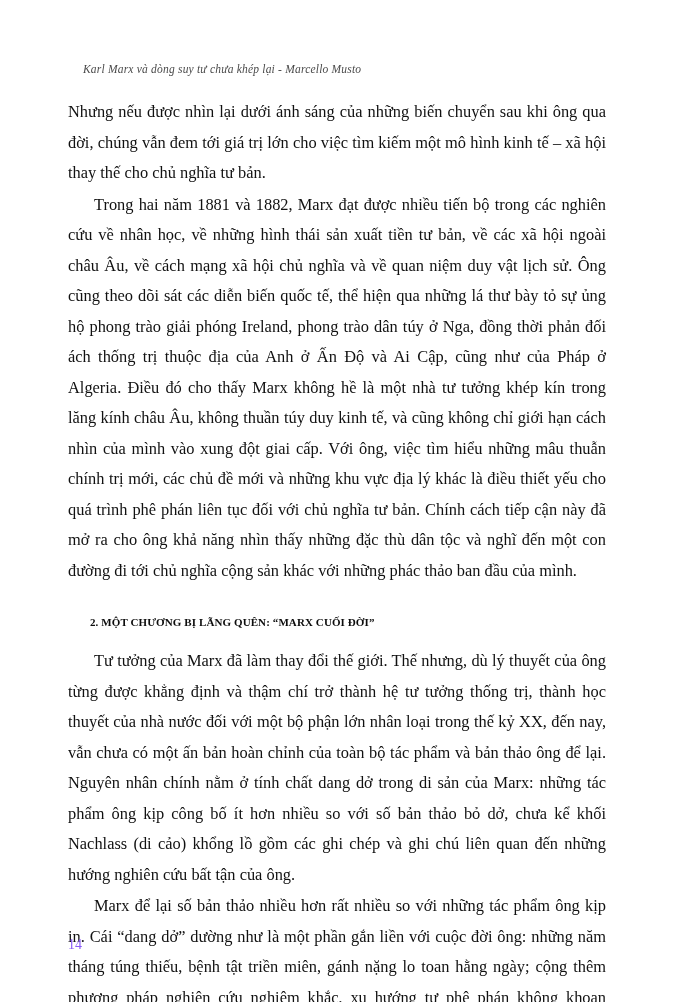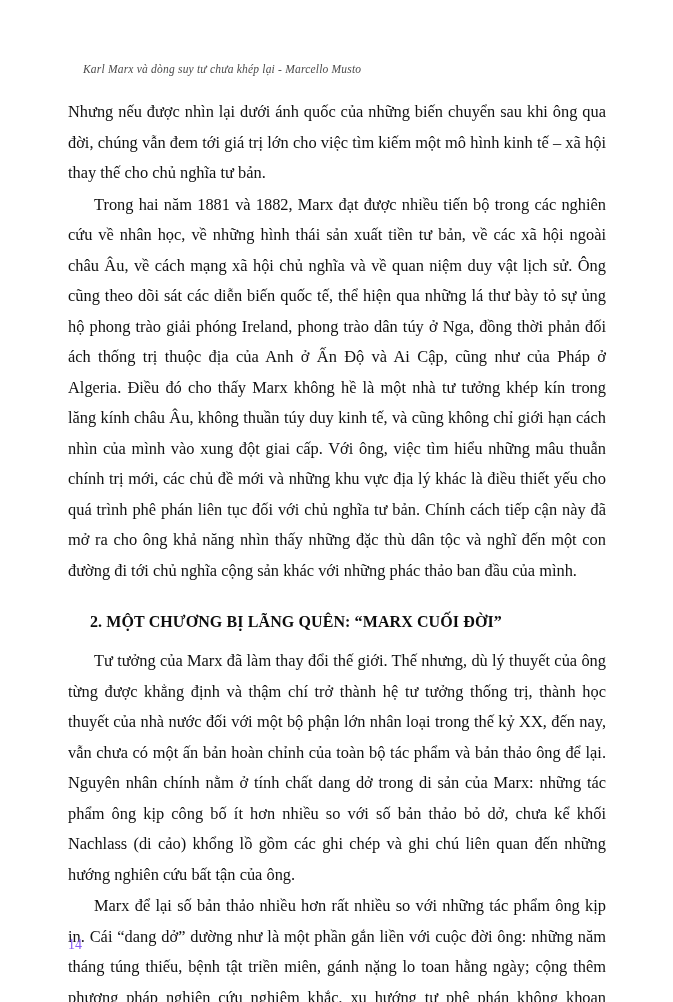--- a/index.html
+++ b/index.html
@@ -49,21 +49,21 @@
     hyphens: none;
   }
   p.indent {
     text-indent: 26px;
   }
   p.no-indent {
     text-indent: 0;
   }
   h2.section-heading {
     margin: 22px 0 10px 0;
-    font-size: 16px;
+    font-size: 11px;
     font-weight: bold;
     line-height: 28px;
     text-align: left;
     text-indent: 22px;
     letter-spacing: 0.1px;
     color: #0d0d0d;
   }
   .italic {
   }
   .folio {
@@ -77,21 +77,21 @@
 </style>
 </head>
 <body>
 
 <div class="page">
 
   <div class="running-head">Karl Marx và dòng suy tư chưa khép lại - Marcello Musto</div>
 
   <div class="content">
 
-    <p class="body-par no-indent">Nhưng nếu được nhìn lại dưới ánh quốc của những biến chuyển sau khi ông qua đời, chúng vẫn đem tới giá trị lớn cho việc tìm kiếm một mô hình kinh tế – xã hội thay thế cho chủ nghĩa tư bản.</p>
+    <p class="body-par no-indent">Nhưng nếu được nhìn lại dưới ánh sáng của những biến chuyển sau khi ông qua đời, chúng vẫn đem tới giá trị lớn cho việc tìm kiếm một mô hình kinh tế – xã hội thay thế cho chủ nghĩa tư bản.</p>
 
     <p class="body-par indent">Trong hai năm 1881 và 1882, Marx đạt được nhiều tiến bộ trong các nghiên cứu về nhân học, về những hình thái sản xuất tiền tư bản, về các xã hội ngoài châu Âu, về cách mạng xã hội chủ nghĩa và về quan niệm duy vật lịch sử. Ông cũng theo dõi sát các diễn biến quốc tế, thể hiện qua những lá thư bày tỏ sự ủng hộ phong trào giải phóng Ireland, phong trào dân túy ở Nga, đồng thời phản đối ách thống trị thuộc địa của Anh ở Ấn Độ và Ai Cập, cũng như của Pháp ở Algeria. Điều đó cho thấy Marx không hề là một nhà tư tưởng khép kín trong lăng kính châu Âu, không thuần túy duy kinh tế, và cũng không chỉ giới hạn cách nhìn của mình vào xung đột giai cấp. Với ông, việc tìm hiểu những mâu thuẫn chính trị mới, các chủ đề mới và những khu vực địa lý khác là điều thiết yếu cho quá trình phê phán liên tục đối với chủ nghĩa tư bản. Chính cách tiếp cận này đã mở ra cho ông khả năng nhìn thấy những đặc thù dân tộc và nghĩ đến một con đường đi tới chủ nghĩa cộng sản khác với những phác thảo ban đầu của mình.</p>
 
     <h2 class="section-heading">2. MỘT CHƯƠNG BỊ LÃNG QUÊN: “MARX CUỐI ĐỜI”</h2>
 
     <p class="body-par indent">
       <span>Tư tưởng của Marx đã làm thay đổi thế giới. Thế nhưng, dù lý thuyết của ông từng được khẳng định và thậm chí trở thành hệ tư tưởng thống trị, thành học thuyết của nhà nước đối với một bộ phận lớn nhân loại trong thế kỷ XX, đến nay, vẫn chưa có một ấn bản hoàn chỉnh của toàn bộ tác phẩm và bản thảo ông để lại. Nguyên nhân chính nằm ở tính chất dang dở trong di sản của Marx: những tác phẩm ông kịp công bố ít hơn nhiều so với số bản thảo bỏ dở, chưa kể khối </span><span class="italic">Nachlass</span><span> (di cảo) khổng lồ gồm các ghi chép và ghi chú liên quan đến những hướng nghiên cứu bất tận của ông.</span>
     </p>
 
     <p class="body-par indent">Marx để lại số bản thảo nhiều hơn rất nhiều so với những tác phẩm ông kịp in. Cái “dang dở” dường như là một phần gắn liền với cuộc đời ông: những năm tháng túng thiếu, bệnh tật triền miên, gánh nặng lo toan hằng ngày; cộng thêm phương pháp nghiên cứu nghiêm khắc, xu hướng tự phê phán không khoan nhượng, và niềm say mê tri thức lúc nào cũng đẩy ông sang những con đường tìm tòi mới. Dẫu vậy, chính sự miệt mài không ngơi nghỉ ấy đã để lại những hệ quả lý thuyết có sức vang dội lâu dài.</p>

